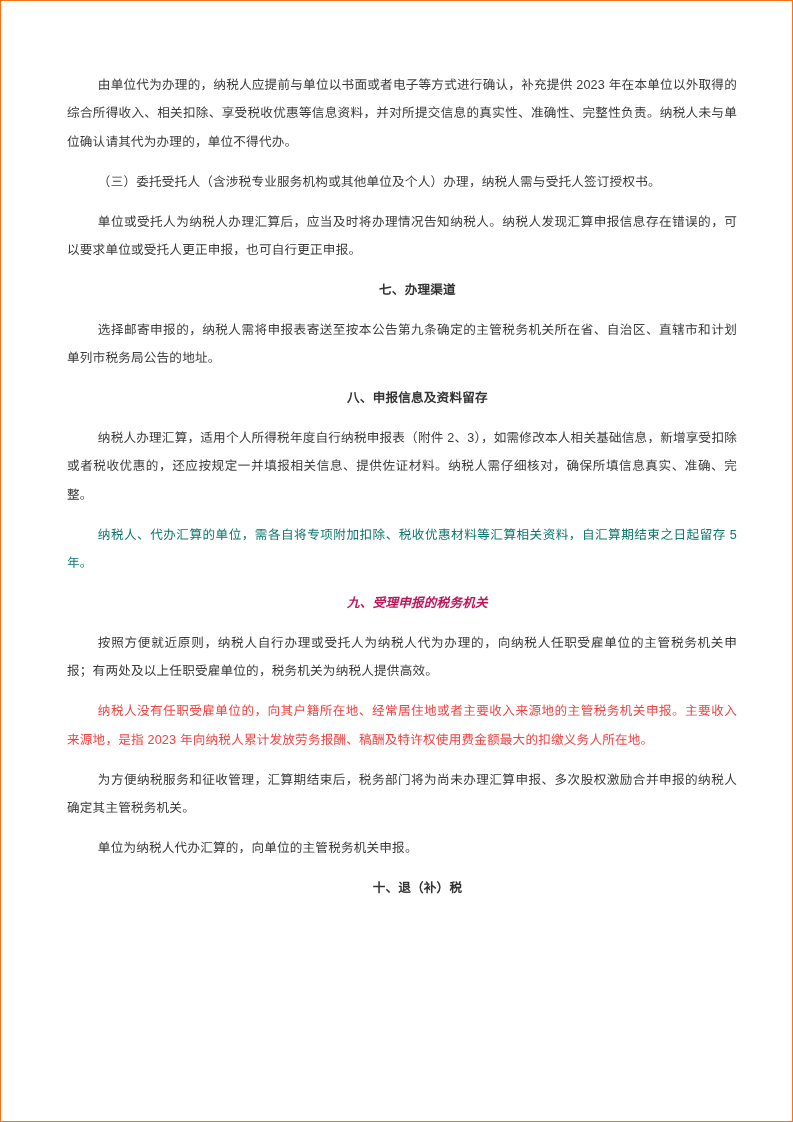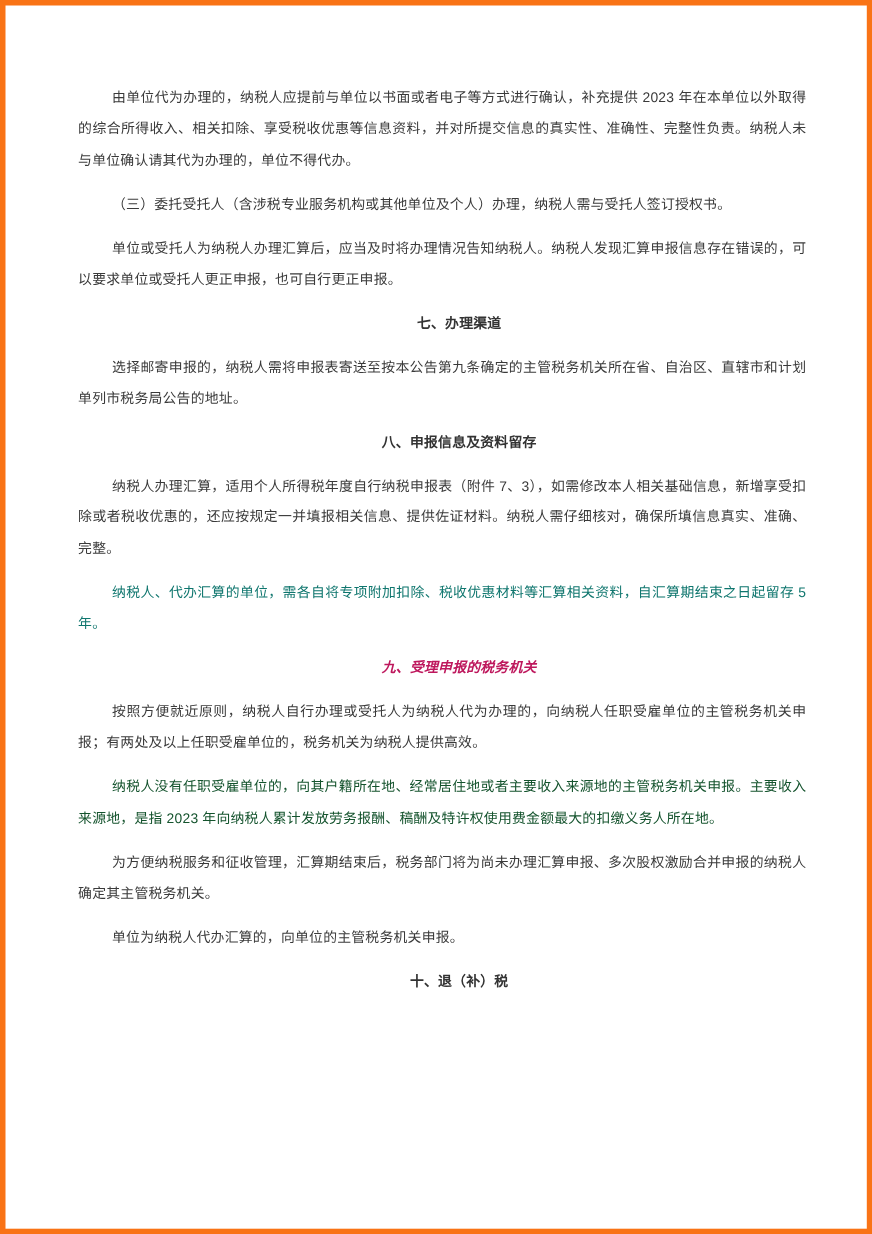--- a/index.html
+++ b/index.html
@@ -6,21 +6,21 @@
     margin: 0;
     padding: 0;
     background: #ffffff;
   }
   .page {
     position: relative;
     width: 793px;
     height: 1122px;
     box-sizing: border-box;
     background: #ffffff;
-    border: 5px solid #f97316;
+    border: 1px solid #f97316;
     padding: 70px 55px 0 66px;
     overflow: hidden;
     font-family: "Liberation Sans", "DejaVu Sans", sans-serif;
     color: #3a3a3a;
   }
   .content {
     width: 100%;
   }
   .content p {
     font-size: 12.6px;
@@ -42,22 +42,22 @@
 <body>
 
 <div class="page" style="background: rgb(255, 255, 255);">
   <div class="content">
       <p class="para" style="color: rgb(58, 58, 58);">由单位代为办理的，纳税人应提前与单位以书面或者电子等方式进行确认，补充提供 2023 年在本单位以外取得的综合所得收入、相关扣除、享受税收优惠等信息资料，并对所提交信息的真实性、准确性、完整性负责。纳税人未与单位确认请其代为办理的，单位不得代办。</p>
       <p class="para" style="color: rgb(58, 58, 58);">（三）委托受托人（含涉税专业服务机构或其他单位及个人）办理，纳税人需与受托人签订授权书。</p>
       <p class="para" style="color: rgb(58, 58, 58);">单位或受托人为纳税人办理汇算后，应当及时将办理情况告知纳税人。纳税人发现汇算申报信息存在错误的，可以要求单位或受托人更正申报，也可自行更正申报。</p>
       <p class="heading" style="color: rgb(51, 51, 51);">七、办理渠道</p>
       <p class="para" style="color: rgb(58, 58, 58);">选择邮寄申报的，纳税人需将申报表寄送至按本公告第九条确定的主管税务机关所在省、自治区、直辖市和计划单列市税务局公告的地址。</p>
       <p class="heading" style="color: rgb(51, 51, 51);">八、申报信息及资料留存</p>
-      <p class="para" style="color: rgb(58, 58, 58);">纳税人办理汇算，适用个人所得税年度自行纳税申报表（附件 7、3），如需修改本人相关基础信息，新增享受扣除或者税收优惠的，还应按规定一并填报相关信息、提供佐证材料。纳税人需仔细核对，确保所填信息真实、准确、完整。</p>
+      <p class="para" style="color: rgb(58, 58, 58);">纳税人办理汇算，适用个人所得税年度自行纳税申报表（附件 2、3），如需修改本人相关基础信息，新增享受扣除或者税收优惠的，还应按规定一并填报相关信息、提供佐证材料。纳税人需仔细核对，确保所填信息真实、准确、完整。</p>
       <p class="para" style="color: #0f766e;">纳税人、代办汇算的单位，需各自将专项附加扣除、税收优惠材料等汇算相关资料，自汇算期结束之日起留存 5 年。</p>
       <p class="heading" style="color: #be185d; font-style: italic;">九、受理申报的税务机关</p>
       <p class="para" style="color: rgb(58, 58, 58);">按照方便就近原则，纳税人自行办理或受托人为纳税人代为办理的，向纳税人任职受雇单位的主管税务机关申报；有两处及以上任职受雇单位的，税务机关为纳税人提供高效。</p>
-      <p class="para" style="color: #14532d;">纳税人没有任职受雇单位的，向其户籍所在地、经常居住地或者主要收入来源地的主管税务机关申报。主要收入来源地，是指 2023 年向纳税人累计发放劳务报酬、稿酬及特许权使用费金额最大的扣缴义务人所在地。</p>
+      <p class="para" style="color: #ef4444;">纳税人没有任职受雇单位的，向其户籍所在地、经常居住地或者主要收入来源地的主管税务机关申报。主要收入来源地，是指 2023 年向纳税人累计发放劳务报酬、稿酬及特许权使用费金额最大的扣缴义务人所在地。</p>
       <p class="para" style="color: rgb(58, 58, 58);">为方便纳税服务和征收管理，汇算期结束后，税务部门将为尚未办理汇算申报、多次股权激励合并申报的纳税人确定其主管税务机关。</p>
       <p class="para" style="color: rgb(58, 58, 58);">单位为纳税人代办汇算的，向单位的主管税务机关申报。</p>
       <p class="heading" style="color: rgb(51, 51, 51);">十、退（补）税</p>
     </div>
 </div>
 
 </body></html>

